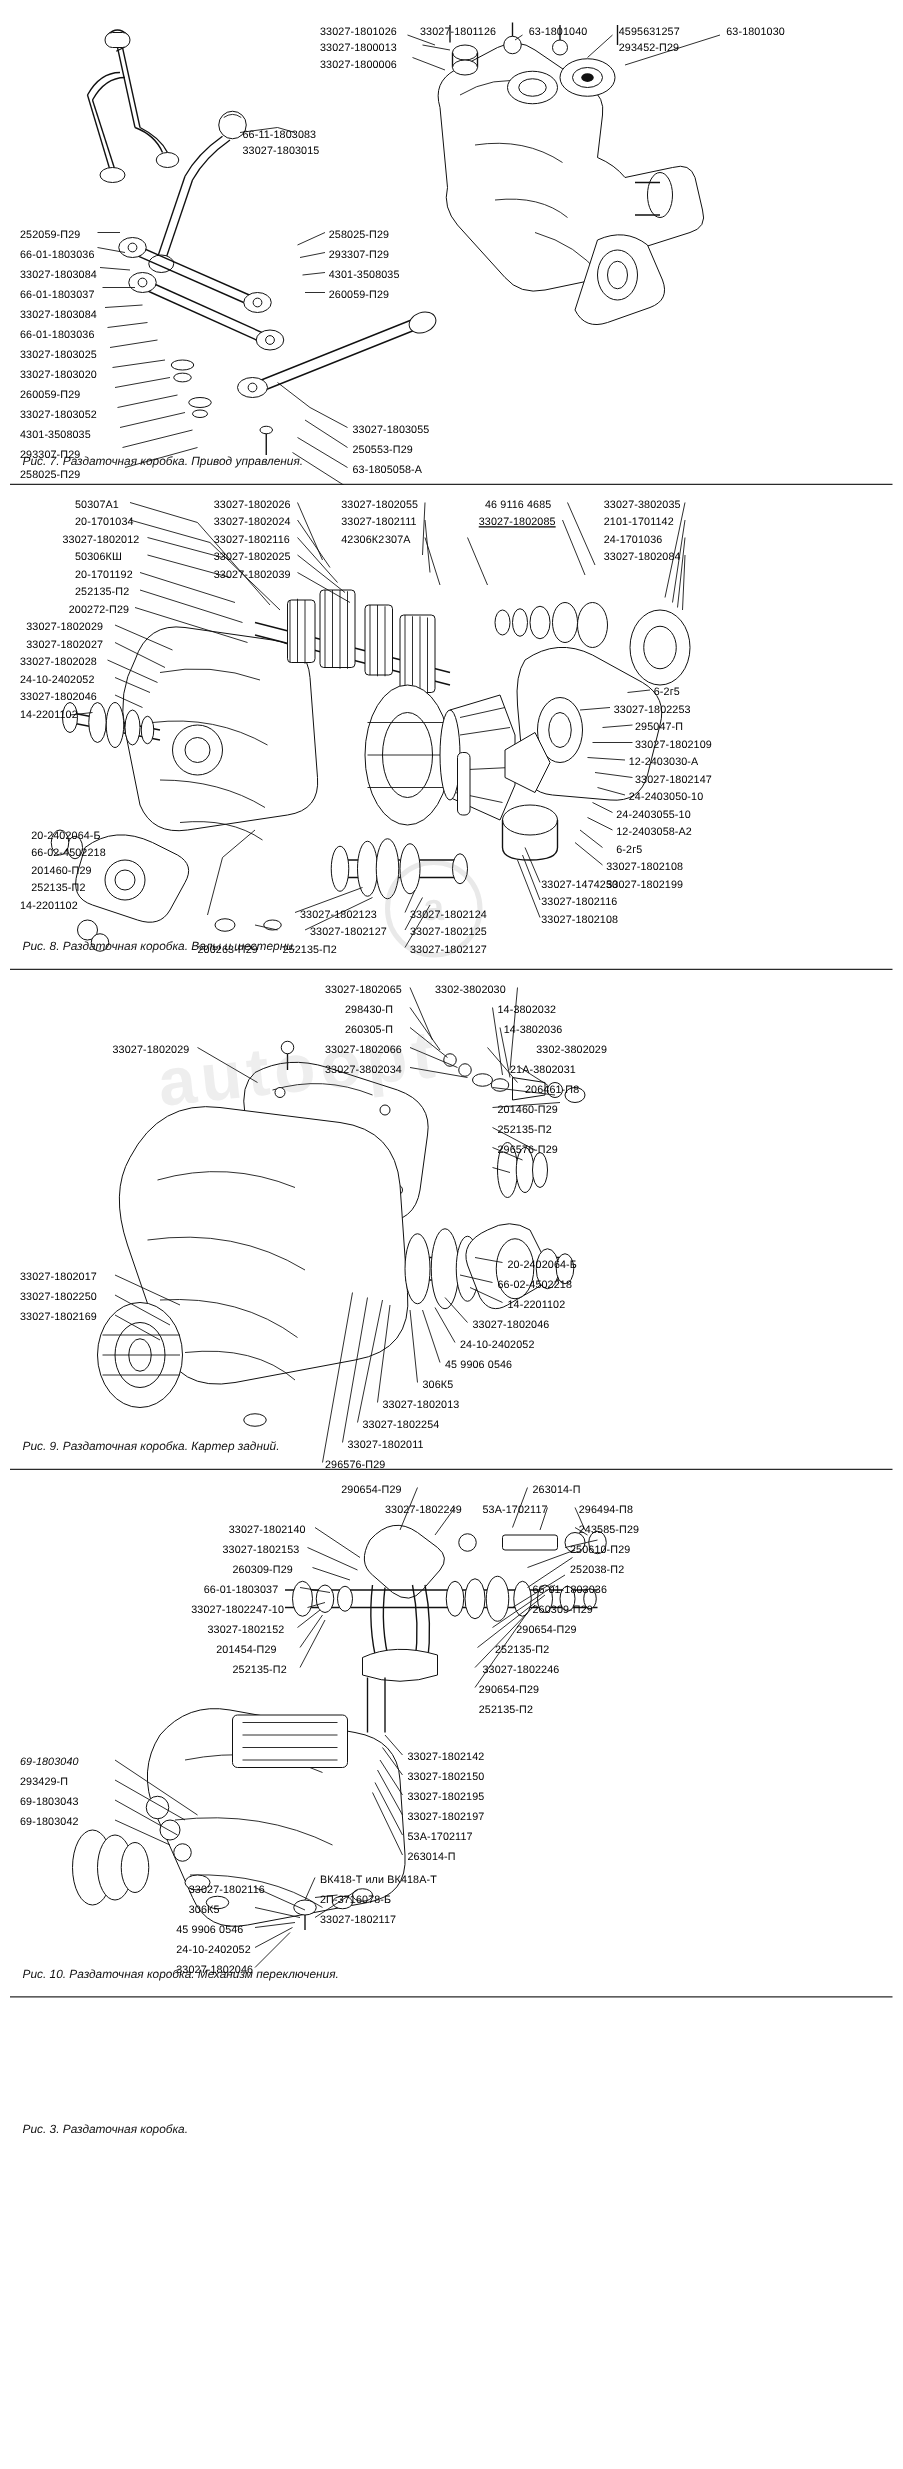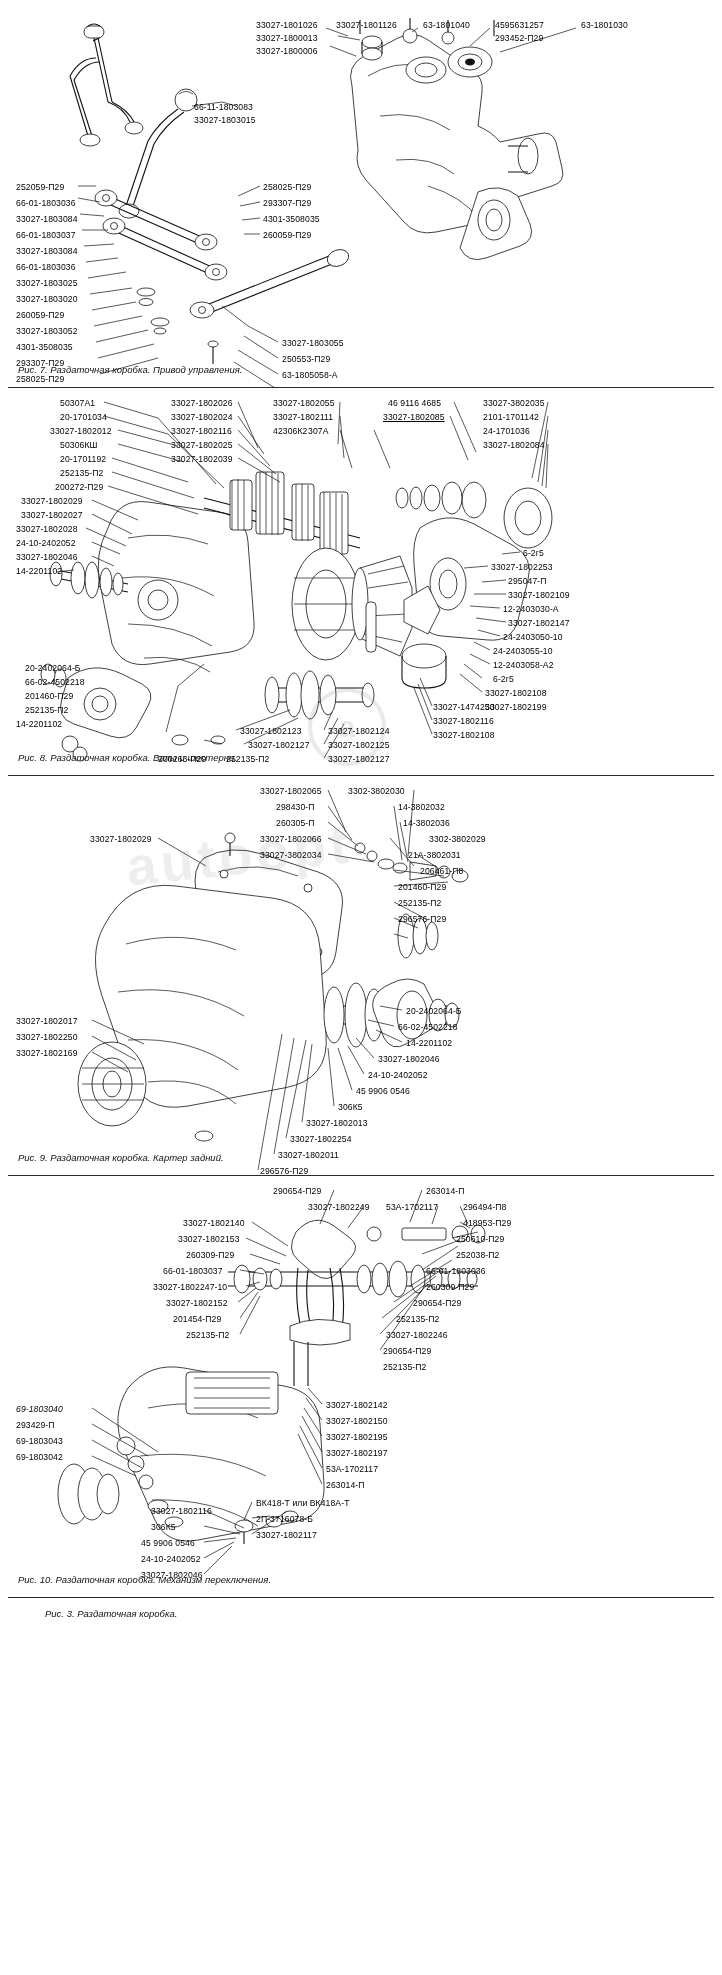--- a/index.html
+++ b/index.html
@@ -522,21 +522,21 @@
       <div class="lbl" style="left: 170px; top: 58px;">33027-1802153</div>
       <div class="lbl" style="left: 178px; top: 74px;">260309-П29</div>
       <div class="lbl" style="left: 155px; top: 90px;">66-01-1803037</div>
       <div class="lbl" style="left: 145px; top: 106px;">33027-1802247-10</div>
       <div class="lbl" style="left: 158px; top: 122px;">33027-1802152</div>
       <div class="lbl" style="left: 165px; top: 138px;">201454-П29</div>
       <div class="lbl" style="left: 178px; top: 154px;">252135-П2</div>
       <div class="lbl" style="left: 418px; top: 10px;">263014-П</div>
       <div class="lbl" style="left: 378px; top: 26px;">53А-1702117</div>
       <div class="lbl" style="left: 455px; top: 26px;">296494-П8</div>
-      <div class="lbl" style="left: 455px; top: 42px;">418953-П29</div>
+      <div class="lbl" style="left: 455px; top: 42px;">243585-П29</div>
       <div class="lbl" style="left: 448px; top: 58px;">250610-П29</div>
       <div class="lbl" style="left: 448px; top: 74px;">252038-П2</div>
       <div class="lbl" style="left: 418px; top: 90px;">66-01-1803036</div>
       <div class="lbl" style="left: 418px; top: 106px;">260309-П29</div>
       <div class="lbl" style="left: 405px; top: 122px;">290654-П29</div>
       <div class="lbl" style="left: 388px; top: 138px;">252135-П2</div>
       <div class="lbl" style="left: 378px; top: 154px;">33027-1802246</div>
       <div class="lbl" style="left: 375px; top: 170px;">290654-П29</div>
       <div class="lbl" style="left: 375px; top: 186px;">252135-П2</div>
       <div class="lbl" style="left: 8px; top: 228px; font-style: italic;">69-1803040</div>
@@ -552,17 +552,17 @@
       <div class="lbl" style="left: 248px; top: 322px;">ВК418-Т или ВК418А-Т</div>
       <div class="lbl" style="left: 248px; top: 338px;">2П-3716078-Б</div>
       <div class="lbl" style="left: 248px; top: 354px;">33027-1802117</div>
       <div class="lbl" style="left: 143px; top: 330px;">33027-1802116</div>
       <div class="lbl" style="left: 143px; top: 346px;">306К5</div>
       <div class="lbl" style="left: 133px; top: 362px;">45 9906 0546</div>
       <div class="lbl" style="left: 133px; top: 378px;">24-10-2402052</div>
       <div class="lbl" style="left: 133px; top: 394px;">33027-1802046</div>
     </div>
 
-  <div class="bottomcap" style="top:1608px;margin-left:27px;">Рис. 3. Раздаточная коробка.</div>
+  <div class="bottomcap" style="top:1698px;">Рис. 3. Раздаточная коробка.</div>
 
   <div id="labels"></div>
 
 </div>
 
 </body></html>

